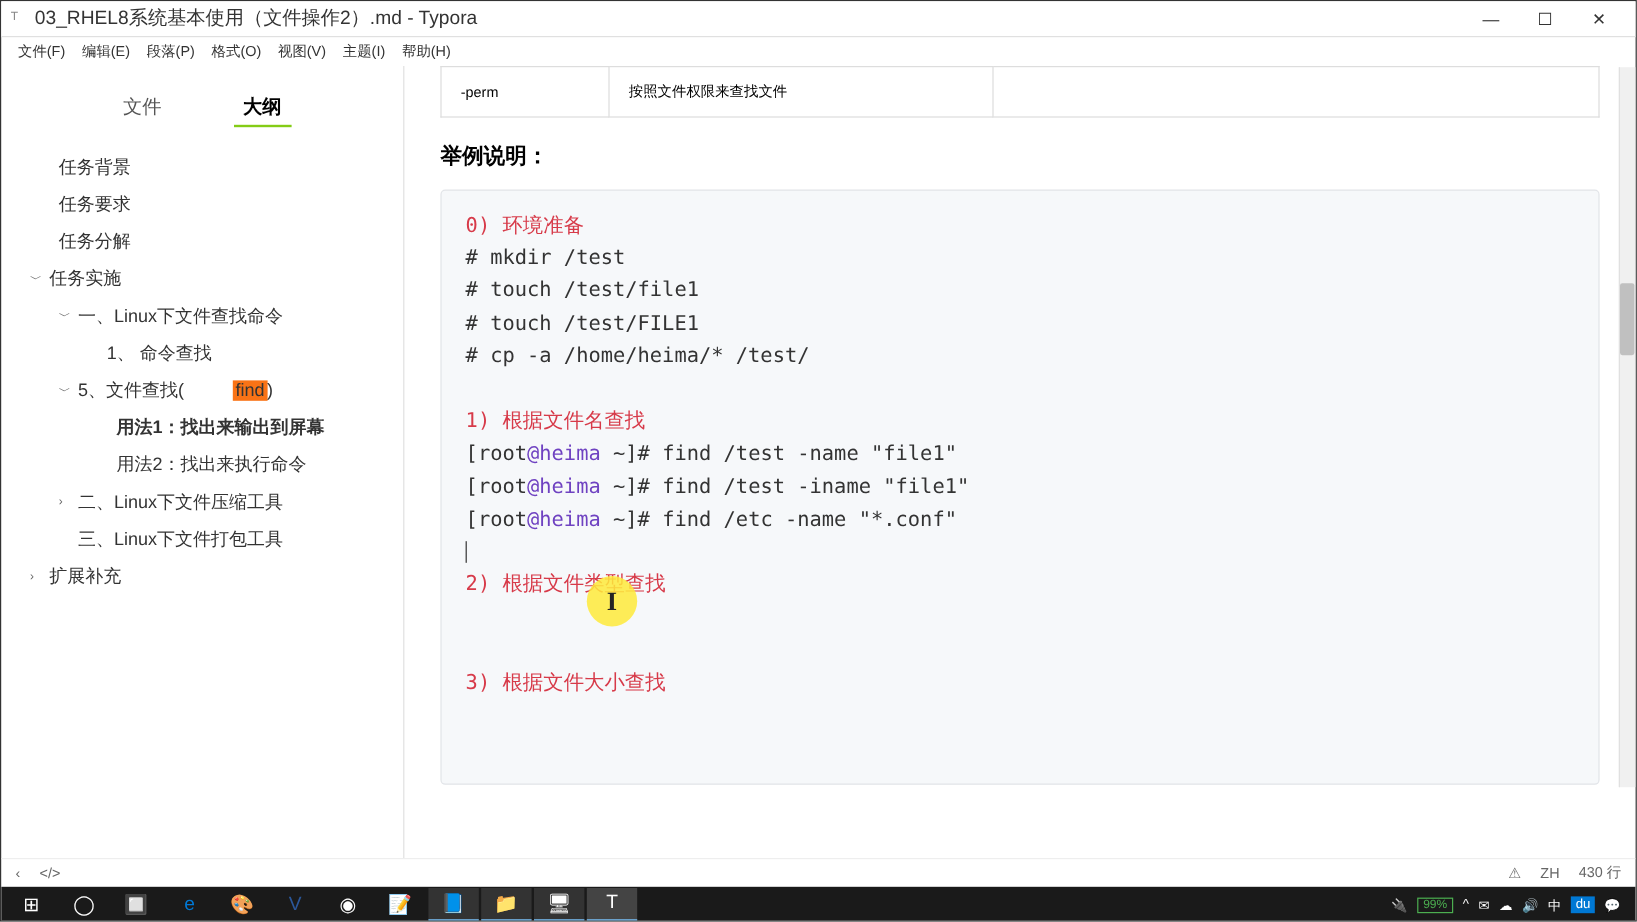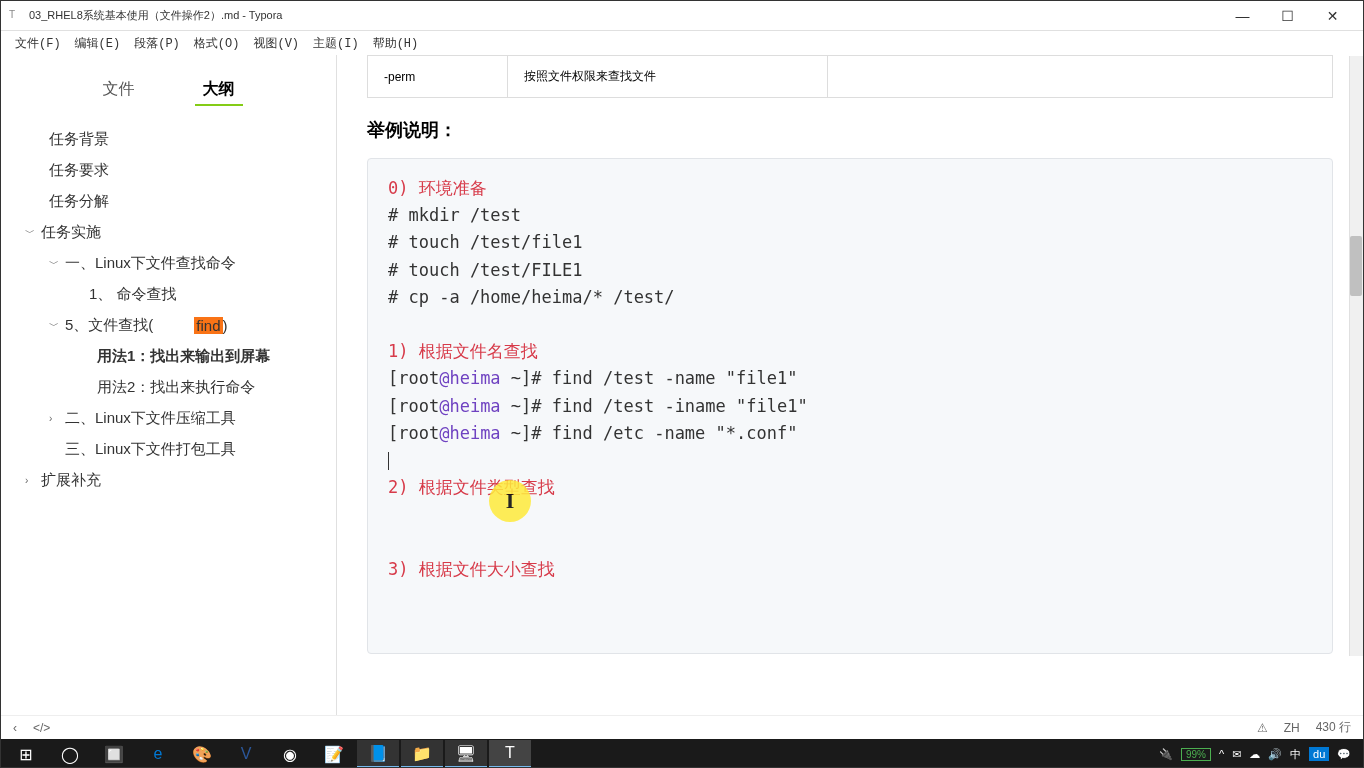--- a/index.html
+++ b/index.html
@@ -1,23 +1,23 @@
 <!DOCTYPE html>
 <html><head>
 <meta charset="utf-8">
 <style>
 * { margin: 0; padding: 0; box-sizing: border-box; }
 body { font-family: "Microsoft YaHei", "Segoe UI", sans-serif; font-size: 13px; background: #fff; overflow: hidden; width: 1364px; height: 768px; position: relative; border: 1px solid #333; }
 .titlebar { height: 30px; background: #fff; display: flex; align-items: center; padding: 0 8px; border-bottom: 1px solid #e0e0e0; }
 .titlebar-icon { width: 14px; height: 14px; margin-right: 6px; font-size: 10px; color: #888; }
-.titlebar-title { flex: 1; font-size: 11px; color: #333; }
+.titlebar-title { flex: 1; font-size: 16px; color: #333; }
 .titlebar-controls { display: flex; }
 .titlebar-btn { width: 45px; height: 30px; display: flex; align-items: center; justify-content: center; font-size: 14px; color: #333; }
 .menubar { height: 24px; display: flex; align-items: center; padding: 0 8px; font-size: 12px; color: #333; gap: 2px; }
-.menu-item { padding: 2px 6px; font-family: Liberation Mono, monospace; }
+.menu-item { padding: 2px 6px; }
 .main-area { display: flex; height: calc(768px - 30px - 24px - 24px - 30px); }
 .sidebar { width: 336px; border-right: 1px solid #e0e0e0; padding: 10px 0; overflow-y: auto; }
 .sidebar-tabs { display: flex; justify-content: center; gap: 52px; padding: 10px 0; border-bottom: 0; }
 .sidebar-tab { font-size: 16px; color: #555; padding: 4px 8px; }
 .sidebar-tab.active { font-weight: bold; color: #000; border-bottom: 2px solid #84cc16; }
 .outline { padding: 8px 0; }
 .outline-item { padding: 6px 16px; font-size: 15px; color: #333; cursor: pointer; display: flex; align-items: center; }
 .outline-item .chev { width: 14px; display: inline-block; color: #666; font-size: 10px; margin-right: 2px; }
 .outline-item.l0 { padding-left: 24px; }
 .outline-item.l1 { padding-left: 48px; }

